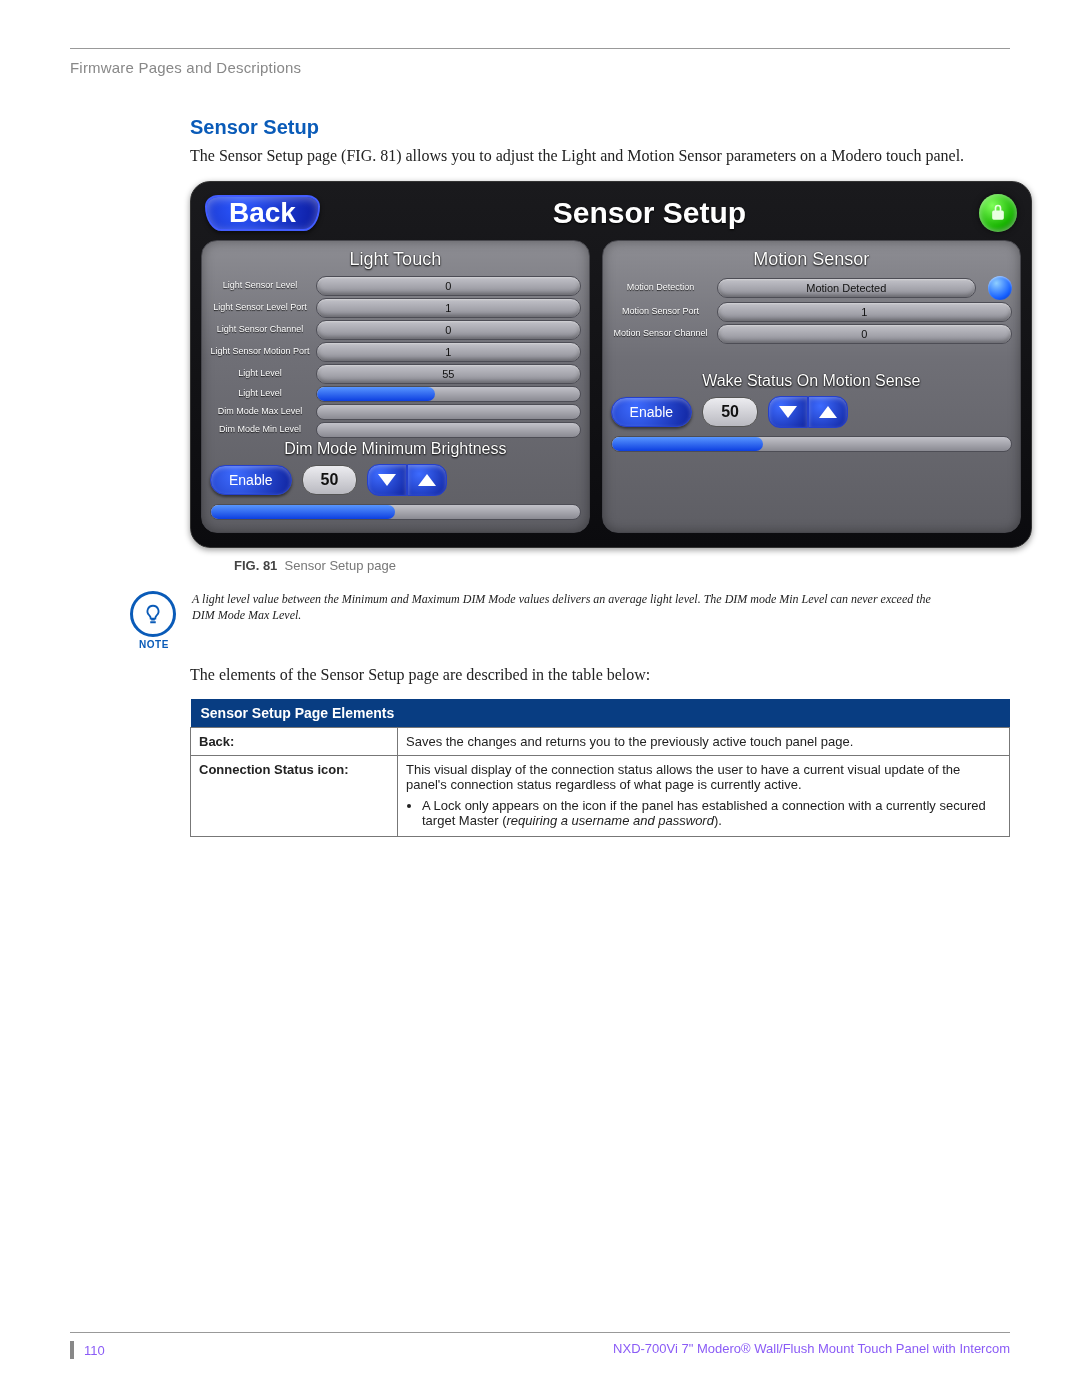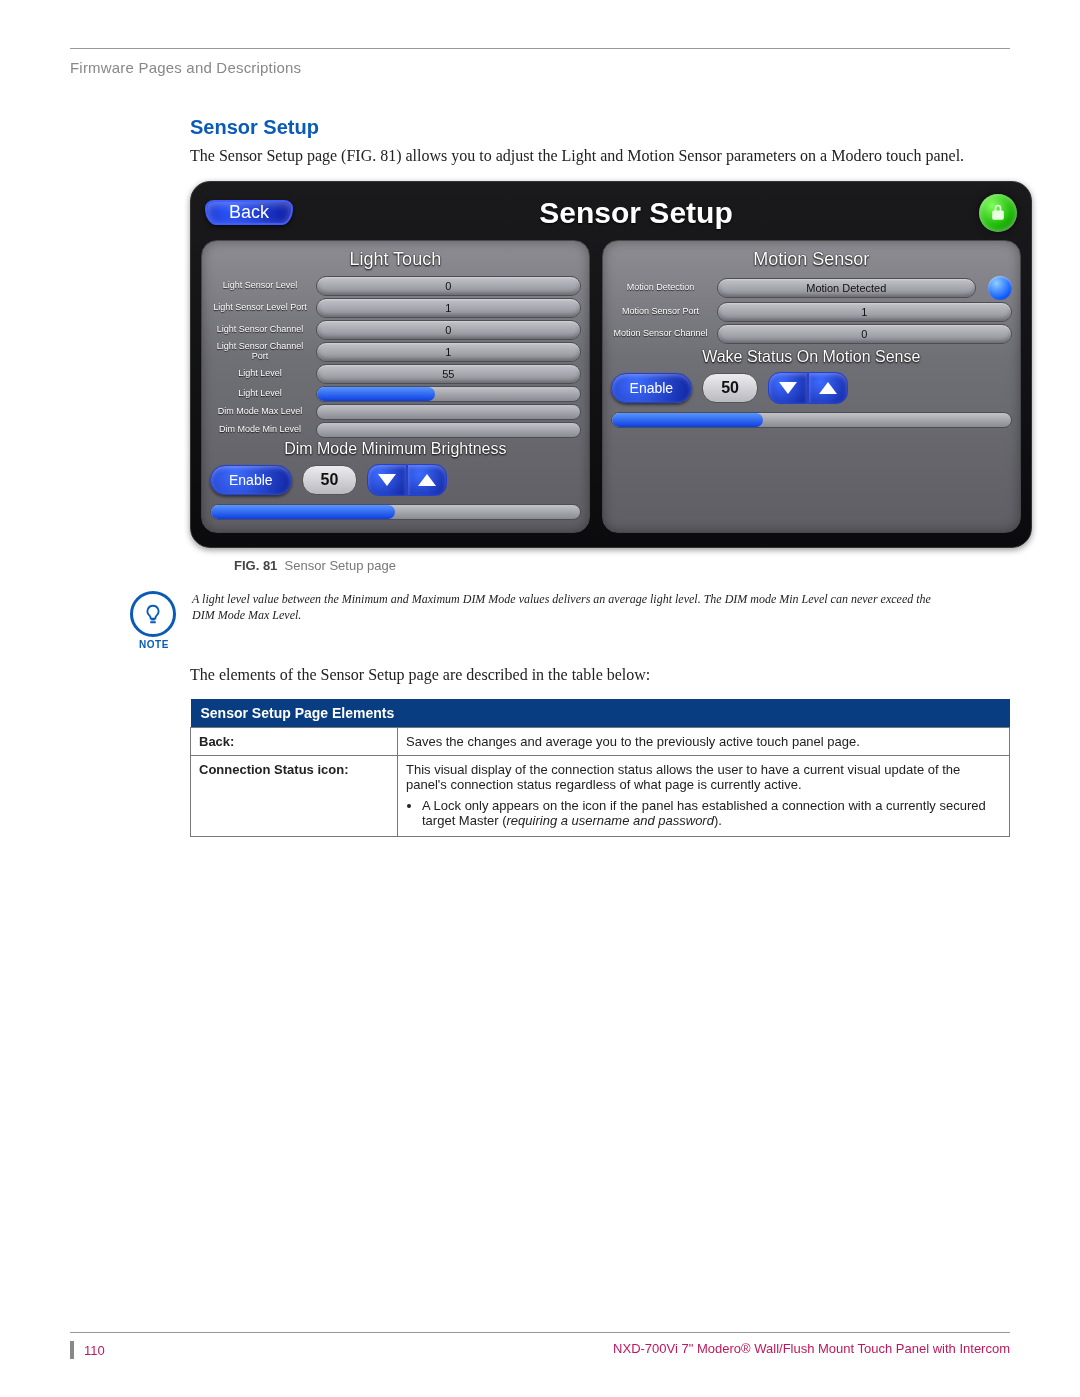--- a/index.html
+++ b/index.html
@@ -67,25 +67,25 @@
     color: #fff;
     font-family: Arial, sans-serif;
     font-weight: 600;
     text-shadow: 0 1px 2px #000;
   }
   .back-btn {
     background: radial-gradient(circle at 30% 30%, #2b57ff, #0b1a9e);
     border: 2px solid #425dff;
     color: #fff;
     font-family: Arial, sans-serif;
-    font-size: 18px;
+    font-size: 28px;
     padding: 0 22px;
     border-radius: 16px 16px 20px 20px / 14px 14px 30px 30px;
     box-shadow: inset 0 2px 8px rgba(255,255,255,.35), 0 2px 4px rgba(0,0,0,.6);
-    font-weight: 400;
+    font-weight: 700;
   }
   .status-orb {
     width: 38px; height: 38px;
     border-radius: 50%;
     background: radial-gradient(circle at 35% 30%, #7fff5a, #17b400 60%, #075a00);
     box-shadow: inset 0 0 6px rgba(255,255,255,.6), 0 0 6px rgba(0,0,0,.6);
     display: flex; align-items: center; justify-content: center;
     font-size: 18px;
   }
   .status-orb svg { width:20px;height:20px; }
@@ -97,21 +97,21 @@
   .card {
     background: linear-gradient(#8d8d93, #6f6f76 40%, #5e5e64);
     border-radius: 16px;
     border: 1px solid #47474d;
     box-shadow: inset 0 0 12px rgba(0,0,0,.35);
     padding: 6px 8px 12px 8px;
     color: #fff;
     font-family: Arial, sans-serif;
   }
   .card.left { flex: 1 1 48%; }
-  .card.right { flex: 1 1 52%; display:flex; flex-direction:column; gap:0; }
+  .card.right { flex: 1 1 52%; display:flex; flex-direction:column; gap:24px; }
   .card h3, .sub-head {
     margin: 2px 0 6px 0;
     text-align: center;
     font-size: 18px;
     font-weight: 400;
     text-shadow: 0 1px 2px #000, 0 0 1px #000;
   }
   .sub-head { font-size: 16px; }
   .kv-row {
     display: flex;
@@ -250,21 +250,21 @@
   table.doc ul { margin: 6px 0 2px 16px; padding:0; }
   table.doc li { margin-bottom:2px; }
   .ital { font-style: italic; }
 
   .footer {
     position:absolute;
     left:70px; right:70px; bottom:38px;
     border-top:1px solid #999;
     padding-top:8px;
     display:flex; justify-content:space-between;
-    color:#be185d;
+    color:#8b5cf6;
     font-family:"Segoe UI",Arial,sans-serif;
     font-size:13px;
   }
   .footer .left-bar {
     border-left: 4px solid #888;
     padding-left: 10px;
     height: 18px;
     display:flex;align-items:center;
   }
 </style>
@@ -301,21 +301,21 @@
           </div>
           <div class="kv-row">
             <div class="kv-label">Light Sensor Level Port</div>
             <div class="kv-val">1</div>
           </div>
           <div class="kv-row">
             <div class="kv-label">Light Sensor Channel</div>
             <div class="kv-val">0</div>
           </div>
           <div class="kv-row">
-            <div class="kv-label">Light Sensor Channel Port</div>
+            <div class="kv-label">Light Sensor Motion Port</div>
             <div class="kv-val">1</div>
           </div>
           <div class="kv-row">
             <div class="kv-label">Light Level</div>
             <div class="kv-val">55</div>
           </div>
 
           <div class="kv-row">
             <div class="kv-label">Light Level</div>
             <div class="bar-track">
@@ -413,21 +413,21 @@
 
     <p class="body">The elements of the Sensor Setup page are described in the table below:</p>
 
     <table class="doc">
       <tbody>
           <tr>
             <th class="hdr" colspan="2">Sensor Setup Page Elements</th>
           </tr>
       <tr>
         <td class="key">Back:</td>
-        <td>Saves the changes and average you to the previously active touch panel page.</td>
+        <td>Saves the changes and returns you to the previously active touch panel page.</td>
       </tr>
       <tr>
         <td class="key">Connection Status icon:</td>
         <td>
           <span>This visual display of the connection status allows the user to have a current visual update of the panel's connection status regardless of what page is currently active.</span>
           <ul>
             <li>
               <span>A Lock only appears on the icon if the panel has established a connection with a currently secured target Master (</span><span class="ital">requiring a username and password</span><span>).</span>
             </li>
           </ul>

